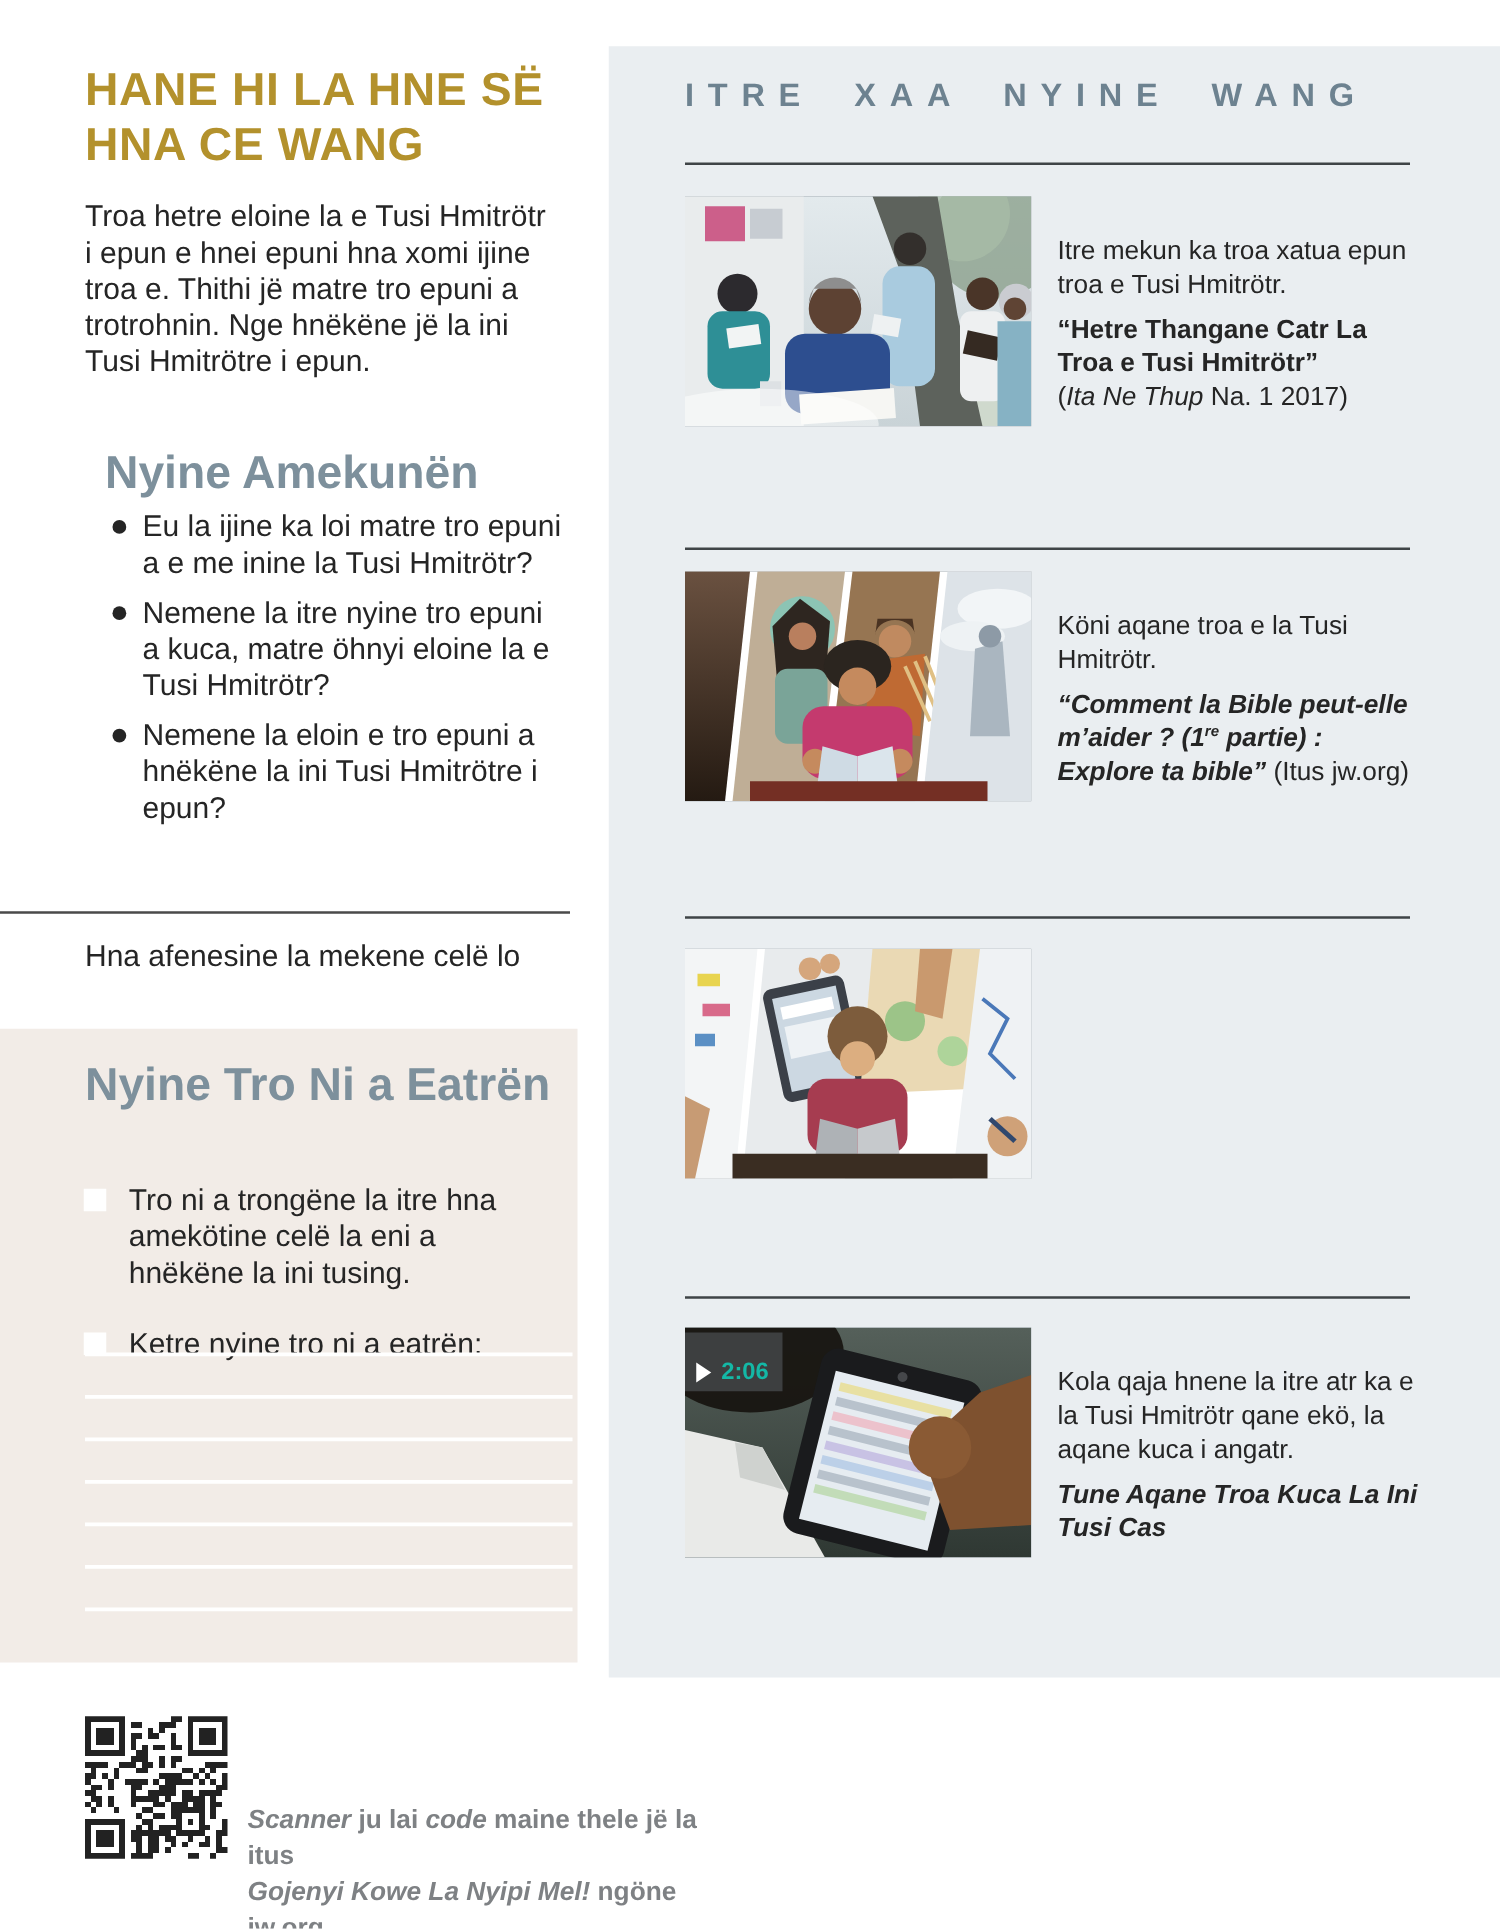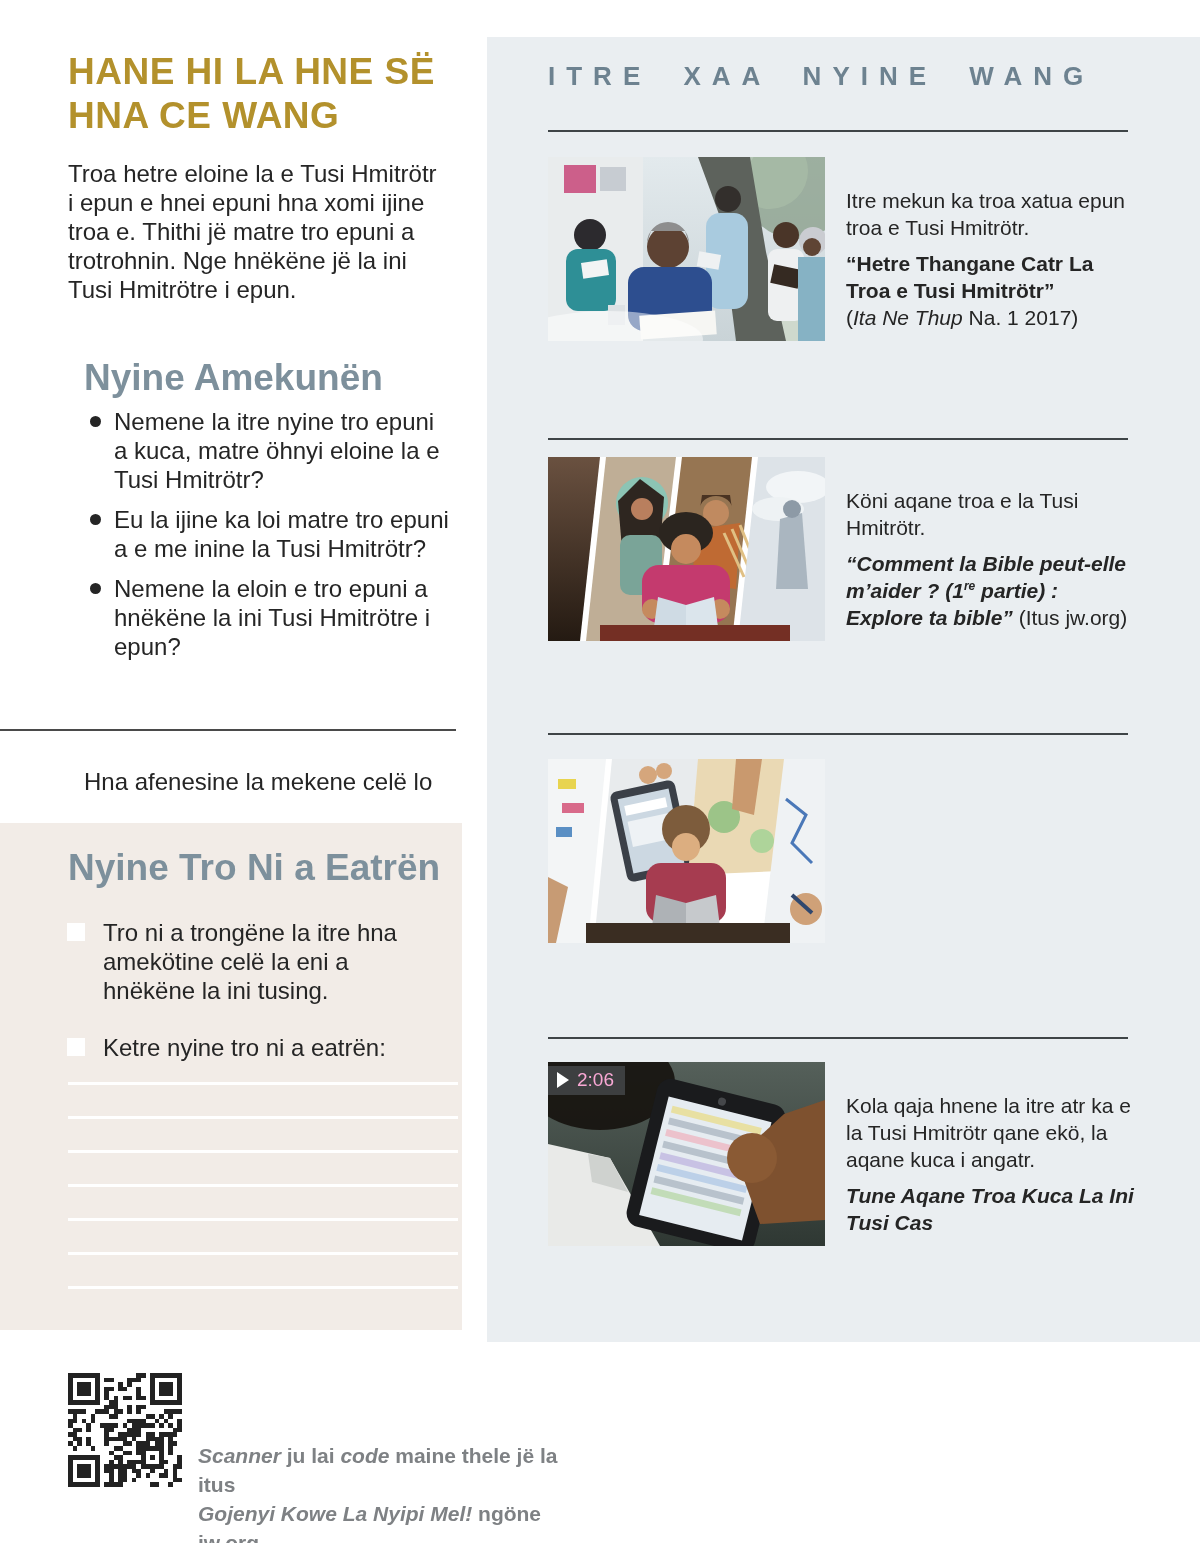--- a/index.html
+++ b/index.html
@@ -12,26 +12,26 @@
   .intro{position:absolute;left:68px;top:159px;width:374px;margin:0;
     font-size:24px;line-height:29px;}
   .review-heading{position:absolute;left:68px;top:341px;margin:16px;
     font-size:37px;font-weight:600;color:#7d909c;}
   .review-list{position:absolute;left:90px;top:407px;width:360px;margin:0;padding:0;list-style:none;}
   .review-list li{position:relative;padding-left:24px;margin-bottom:11px;
     font-size:24px;line-height:29px;}
   .review-list li .dot{position:absolute;left:0;top:9px;width:11px;height:11px;
     border-radius:50%;background:#252525;}
   .left-divider{position:absolute;left:0;top:729px;width:456px;height:2px;background:#4a4a4a;}
-  .note-line{position:absolute;left:68px;top:751px;margin:16px;font-size:24px;line-height:29px;}
+  .note-line{position:absolute;left:68px;top:751px;margin:0;font-size:24px;line-height:29px;}
 
   .goals-box{position:absolute;left:0;top:823px;width:462px;height:507px;background:#f2ece7;}
   .goals-heading{position:absolute;left:68px;top:24px;margin:0;
     font-size:37px;font-weight:600;color:#7d909c;}
-  .goal-item{position:absolute;left:67px;display:flex;}
+  .goal-item{position:absolute;left:67px;display:flex;margin-top:28px;}
   .goal-item .checkbox{flex:none;width:18px;height:18px;background:#ffffff;margin-top:5px;}
   .goal-item p{margin:0 0 0 18px;width:330px;font-size:24px;line-height:29px;}
   .goal-1{top:95px;}
   .goal-2{top:210px;}
   .write-line{position:absolute;left:68px;width:390px;height:3px;background:#ffffff;}
 
   
   .sidebar{position:absolute;left:487px;top:37px;width:713px;height:1305px;background:#eaeef1;}
   .sidebar-heading{position:absolute;left:61px;top:24px;margin:0;font-size:26px;font-weight:700;
     letter-spacing:11px;word-spacing:14px;color:#6d8290;}
@@ -42,41 +42,41 @@
   .thumb{position:relative;flex:none;width:277px;height:184px;overflow:hidden;background:#9aa4aa;}
   .thumb svg{display:block;width:277px;height:184px;}
   .entry-text{width:294px;margin-left:21px;font-size:21px;line-height:27px;padding-top:1px;margin-top:29px;}
   .entry-text p{margin:0;}
   .entry-title{font-weight:700;margin-top:9px !important;}
   .bi{font-style:italic;font-weight:700;}
   .it{font-style:italic;}
   .entry-text sup{font-size:12px;line-height:0;}
   .src{font-weight:400;font-style:normal;}
   .badge{position:absolute;left:0;top:4px;display:flex;align-items:center;
-    background:#3d3f40;color:#f9a8d4;font-size:19px;font-weight:400;padding:3px 11px 4px 9px;}
+    background:#3d3f40;color:#14b8a6;font-size:19px;font-weight:700;padding:21px 11px 4px 9px;}
   .play-icon{width:0;height:0;border-left:12px solid #ffffff;border-top:8px solid transparent;
     border-bottom:8px solid transparent;margin-right:8px;}
 
   
   .qr{position:absolute;left:68px;top:1373px;width:114px;height:114px;}
   .footer-text{position:absolute;left:198px;top:1441px;width:370px;margin:0;
     font-size:21px;line-height:29px;font-weight:700;color:#7e8184;}
 </style>
 </head>
 <body>
 
 <div class="page">
 
   <h1 class="main-title">HANE HI LA HNE SË HNA CE WANG</h1>
   <p class="intro">Troa hetre eloine la e Tusi Hmitrötr i epun e hnei epuni hna xomi ijine troa e. Thithi jë matre tro epuni a trotrohnin. Nge hnëkëne jë la ini Tusi Hmitrötre i epun.</p>
 
   <h2 class="review-heading">Nyine Amekunën</h2>
   <ul class="review-list">
+    <li><span class="dot"></span><span>Eu la ijine ka loi matre tro epuni a e me inine la Tusi Hmitrötr?</span></li>
     <li><span class="dot"></span><span>Nemene la itre nyine tro epuni a kuca, matre öhnyi eloine la e Tusi Hmitrötr?</span></li>
-    <li><span class="dot"></span><span>Eu la ijine ka loi matre tro epuni a e me inine la Tusi Hmitrötr?</span></li>
     <li><span class="dot"></span><span>Nemene la eloin e tro epuni a hnëkëne la ini Tusi Hmitrötre i epun?</span></li>
   </ul>
 
   <div class="left-divider"></div>
   <p class="note-line">Hna afenesine la mekene celë lo</p>
 
   <div class="goals-box">
     <h2 class="goals-heading">Nyine Tro Ni a Eatrën</h2>
     <div class="goal-item goal-1">
       <span class="checkbox"></span>

